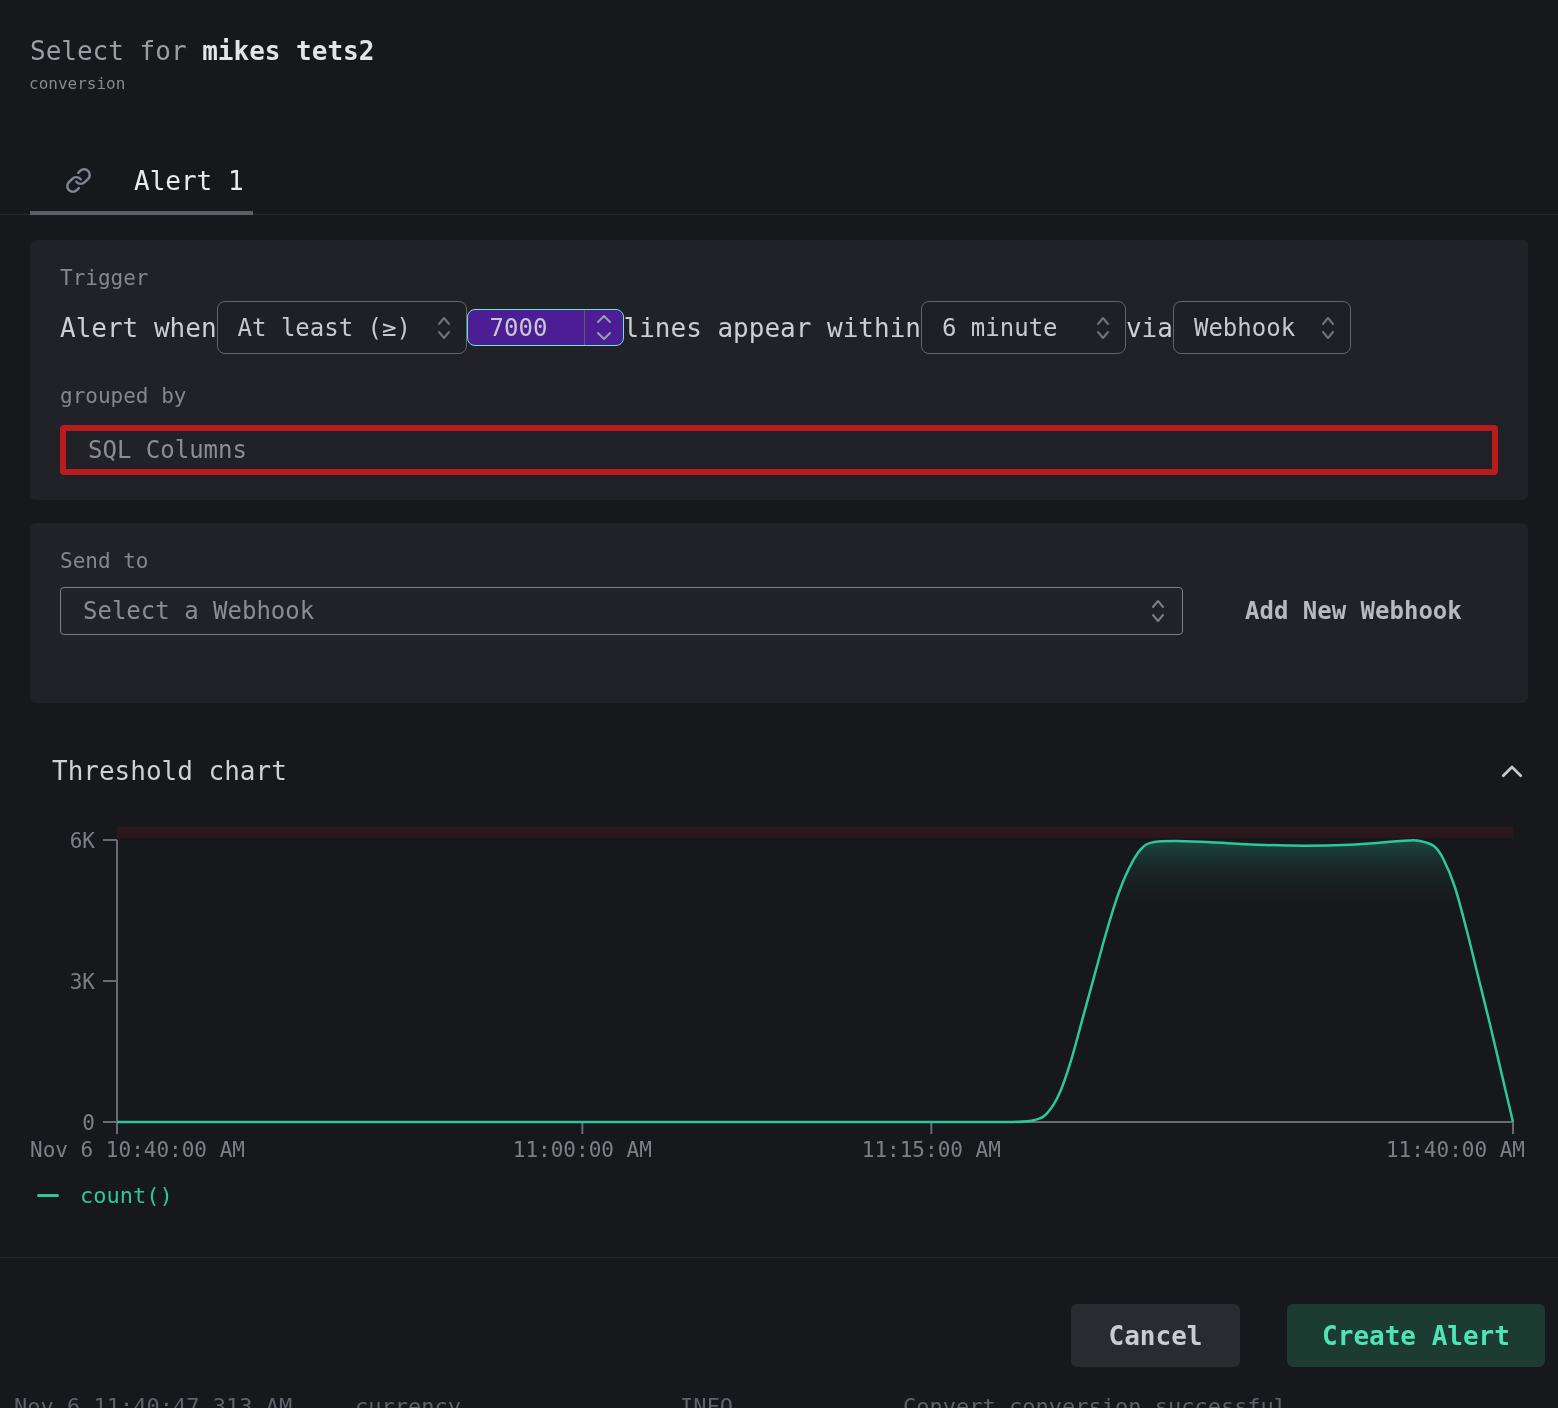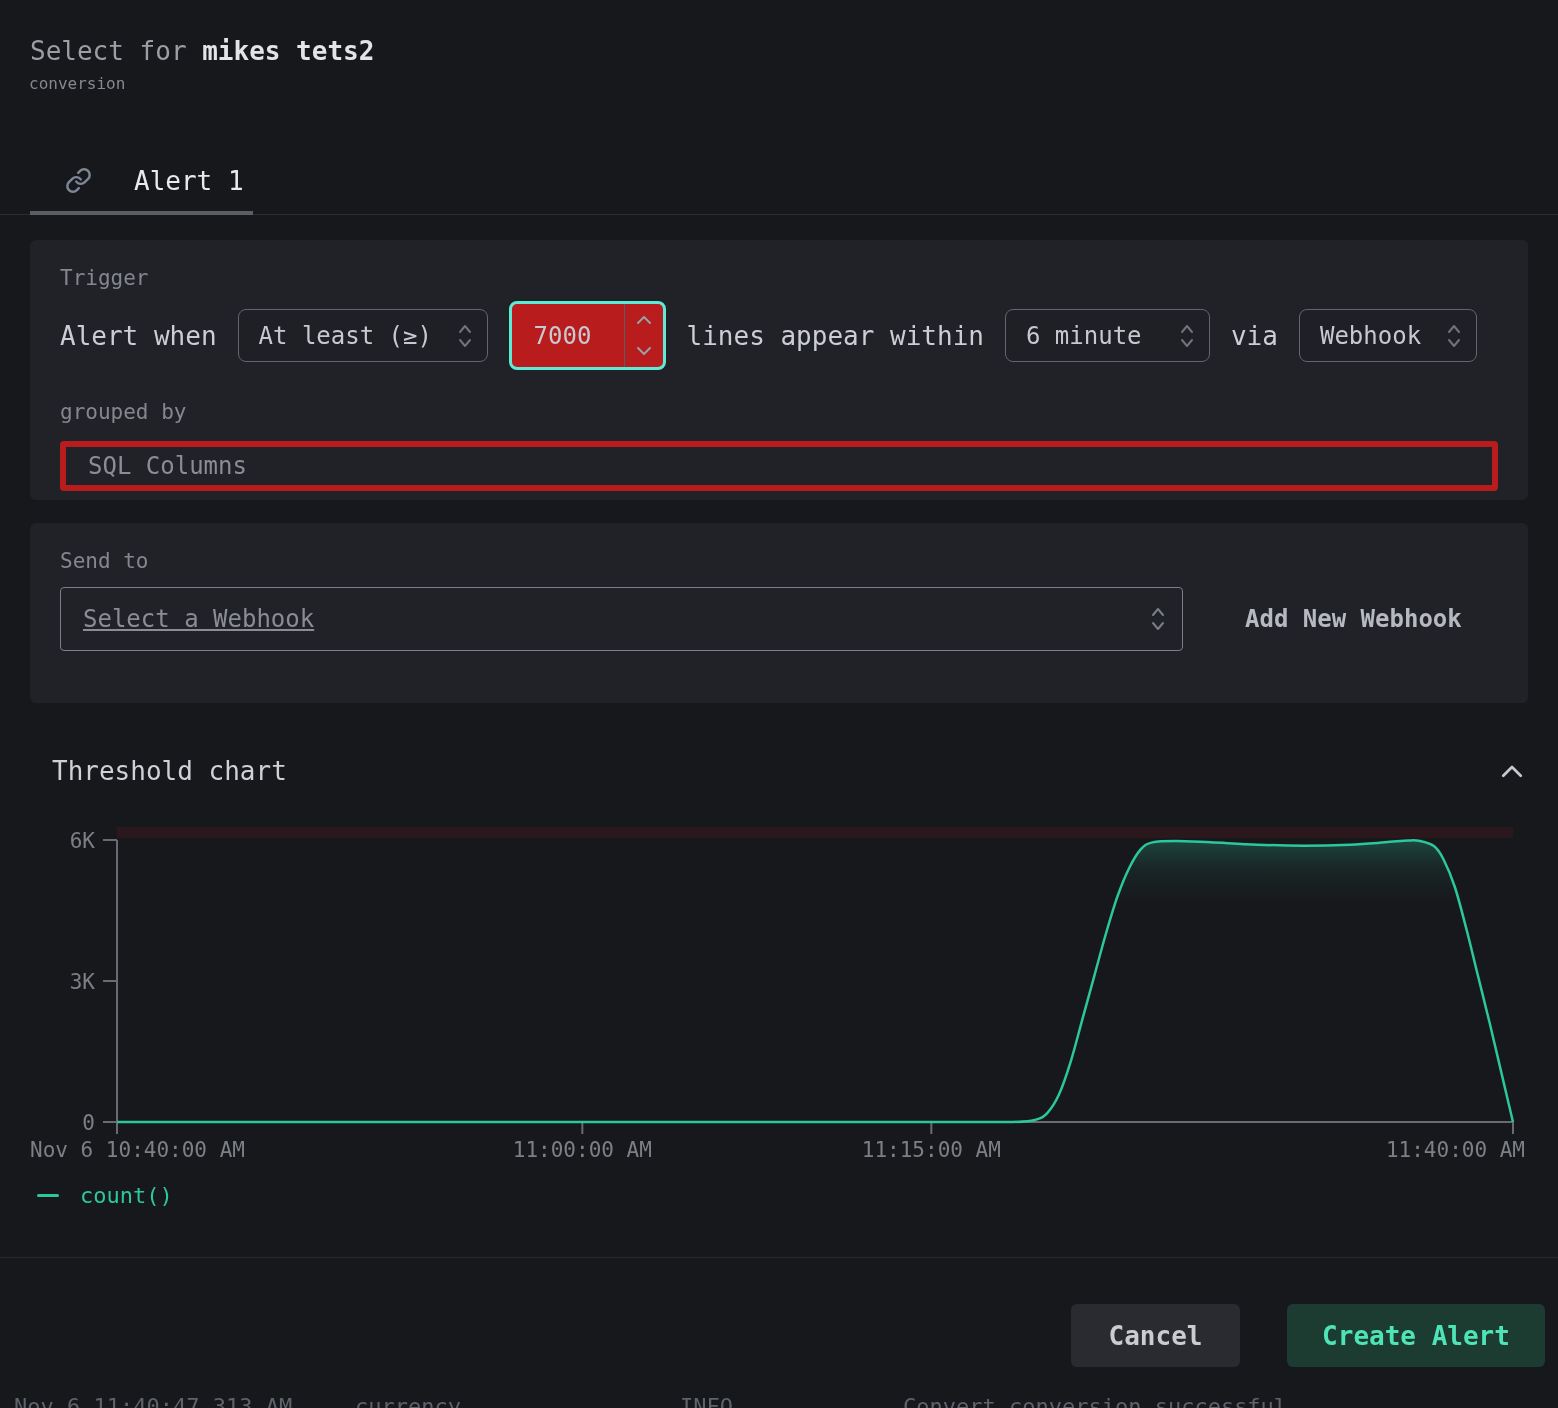--- a/index.html
+++ b/index.html
@@ -18,36 +18,36 @@
   #tab-new-alert{left:253px;width:238px;padding-left:25px;}
   #tab-new-alert .bar{background:#12b886;}
   .tab-label{font-size:26px;color:#e8eaed;margin-left:24px;white-space:nowrap;}
   #tab-new-alert .tab-label{color:#ffffff;margin-left:16px;}
   .icon{display:inline-flex;align-items:center;justify-content:center;}
   
   .panel{position:absolute;left:30px;width:1498px;background:#212227;border-radius:6px;box-sizing:border-box;padding:26px 30px;}
   #trigger-panel{top:240px;height:260px;}
   #send-panel{top:523px;height:180px;}
   .section-label{font-size:21px;color:#84878e;}
-  .trigger-row{display:flex;align-items:center;margin-top:11px;gap:21px;font-size:26px;color:#cbced4;white-space:nowrap;}
+  .trigger-row{display:flex;align-items:center;margin-top:11px;font-size:26px;color:#cbced4;white-space:nowrap;}
   .select{display:flex;align-items:center;justify-content:space-between;height:53px;border:1px solid #62656d;
           border-radius:8px;padding:0 12px 0 20px;font-size:24px;color:#c6c9cf;box-sizing:border-box;cursor:pointer;background:#1f2025;}
   .w-condition{width:250px;}
   .w-window{width:205px;}
   .w-channel{width:178px;}
-  .number-input{display:flex;height:69px;width:157px;border:3px solid #5eead4;border-radius:8px;box-sizing:border-box;background:#b91c1c;overflow:hidden;}
+  .number-input{display:flex;height:37px;width:157px;border:1px solid #5eead4;border-radius:8px;box-sizing:border-box;background:#4c1d95;overflow:hidden;}
   .number-value{flex:1;display:flex;align-items:center;padding-left:22px;font-size:24px;color:#c6c9cf;}
   .spinner{width:38px;border-left:1px solid #595c64;display:flex;flex-direction:column;}
   .spin-btn{flex:1;display:flex;align-items:center;justify-content:center;cursor:pointer;}
   .grouped-label{margin-top:30px;font-size:21px;color:#84878e;}
   .text-input{margin-top:17px;height:50px;border:6px solid #b91c1c;border-radius:4px;display:flex;align-items:center;
               padding:0 22px;font-size:24px;color:#8a8d94;box-sizing:border-box;background:#212227;cursor:text;}
   .send-row{display:flex;align-items:center;margin-top:14px;}
-  .webhook-select{width:1123px;height:64px;border:1px solid #7b7f88;border-radius:4px;display:flex;align-items:center;
-                  justify-content:space-between;padding:0 14px 0 22px;font-size:24px;color:#8a8d94;box-sizing:border-box;cursor:pointer;background:#212227;text-decoration:underline;}
+  .webhook-select{width:1123px;height:48px;border:1px solid #7b7f88;border-radius:4px;display:flex;align-items:center;
+                  justify-content:space-between;padding:0 14px 0 22px;font-size:24px;color:#8a8d94;box-sizing:border-box;cursor:pointer;background:#212227;}
   .add-webhook{margin-left:62px;font-size:24px;font-weight:bold;color:#b6b9bf;cursor:pointer;white-space:nowrap;}
   
   .chart-title{position:absolute;left:52px;top:756px;font-size:26px;color:#ced1d6;}
   .collapse-btn{position:absolute;left:1492px;top:754px;width:40px;height:36px;display:flex;align-items:center;justify-content:center;cursor:pointer;}
   #chart-svg{position:absolute;left:0;top:810px;}
   #chart-svg text{font-family:"DejaVu Sans Mono","Liberation Mono",monospace;font-size:21px;fill:#7c7f86;}
   .legend{position:absolute;left:37px;top:1183px;display:flex;align-items:center;gap:21px;cursor:default;}
   .legend-dash{width:22px;height:3px;border-radius:2px;}
   .legend-label{font-size:22px;}
   

